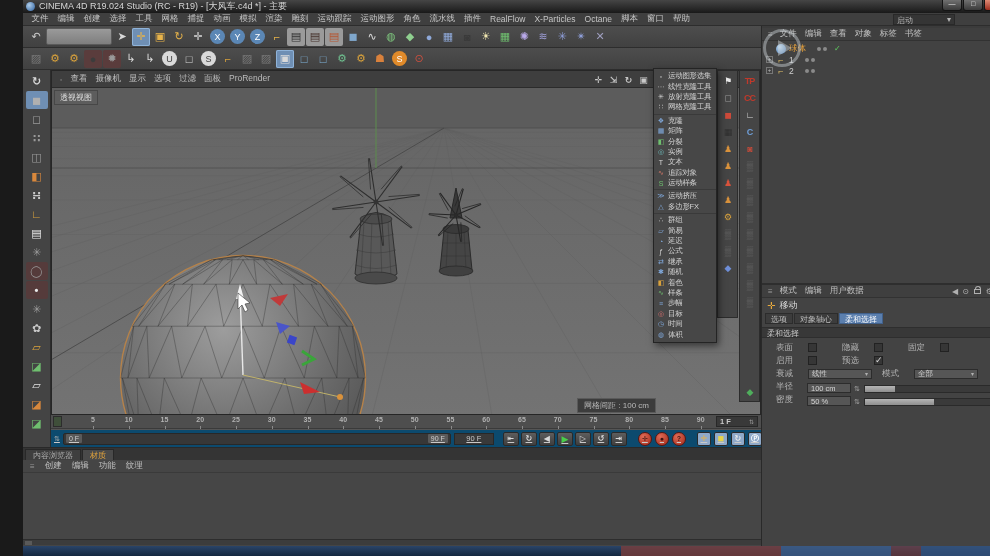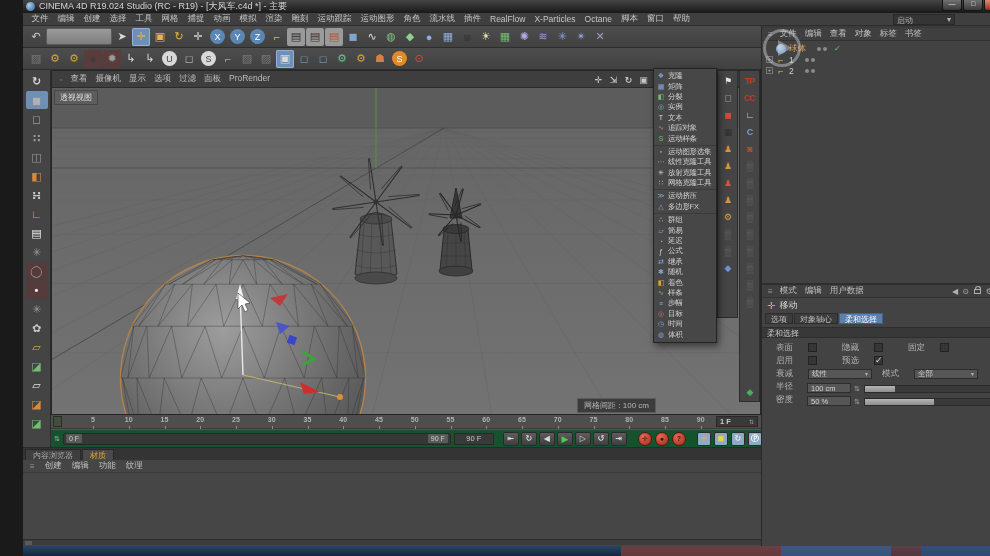--- a/index.html
+++ b/index.html
@@ -54,21 +54,21 @@
 .mm-item .lb{font-size:7.5px;color:#d2d2d2;white-space:nowrap;letter-spacing:-.3px;}
 
 
 .palette-a,.palette-b{position:absolute;top:70px;background:#454545;border:1px solid #2c2c2c;display:flex;flex-direction:column;align-items:center;padding:2px 0;gap:2px;z-index:10;}
 .palette-a{left:694px;width:21px;height:248px;}
 .palette-b{left:716px;width:21px;height:332px;}
 .pal-icon{width:17px;height:15px;font-size:9px;display:flex;align-items:center;justify-content:center;flex:none;letter-spacing:-1px;}
 .pal-icon.push{margin-top:auto;}
 
 
-.timeline{position:absolute;left:28px;top:415px;width:710px;height:32px;background:#14532d;}
+.timeline{position:absolute;left:28px;top:415px;width:710px;height:32px;background:#0c4a6e;text-decoration:underline;}
 .ruler{position:relative;height:14px;background:#4e4e4e;border-bottom:1px solid #3a3a3a;}
 .ruler-ticks{position:absolute;left:34px;right:52px;top:1px;bottom:0;display:flex;justify-content:space-between;}
 .tick{position:relative;width:16px;text-align:center;font-size:7px;color:#b2b2b2;}
 .tick i{position:absolute;left:50%;bottom:-1px;width:1px;height:3px;background:#8a8a8a;}
 .playhead{position:absolute;left:2px;top:1px;width:9px;height:11px;background:#3f4f3a;border:1px solid #2c2c2c;}
 .frame-spinner{position:absolute;right:3px;top:1px;width:42px;height:11px;background:#393939;border:1px solid #282828;font-size:7.5px;color:#c9c9c9;display:flex;align-items:center;justify-content:space-between;padding:0 3px;}
 .frame-spinner em{font-style:normal;font-size:6px;color:#9a9a9a;}
 .transport-row{position:relative;height:18px;display:flex;align-items:center;padding-left:3px;gap:3px;border-top:1px solid #555;}
 .scrub-spin{font-size:7px;color:#aaa;width:8px;}
 .scrub{position:relative;width:388px;height:12px;background:#373737;border:1px solid #282828;border-radius:2px;display:flex;align-items:center;justify-content:space-between;padding:0 2px;flex:none;}
@@ -605,20 +605,39 @@
         </span>
       </div>
     <div class="vp-view-label">透视视图</div>
     <div class="vp-grid-label">网格间距 : 100 cm</div>
   </div>
 
   <div class="mograph-menu">
     <div class="mm-group">
 
     <div class="mm-item">
+          <span class="ic" style="color: rgb(207, 207, 207);">▫</span>
+          <span class="lb">运动图形选集</span>
+        </div>
+        <div class="mm-item">
+          <span class="ic" style="color: rgb(207, 207, 207);">⋯</span>
+          <span class="lb">线性克隆工具</span>
+        </div>
+        <div class="mm-item">
+          <span class="ic" style="color: rgb(207, 207, 207);">✳</span>
+          <span class="lb">放射克隆工具</span>
+        </div>
+        <div class="mm-item">
+          <span class="ic" style="color: rgb(207, 207, 207);">∷</span>
+          <span class="lb">网格克隆工具</span>
+        </div>
+      </div>
+    <div class="mm-group">
+
+    <div class="mm-item">
           <span class="ic" style="color: rgb(127, 167, 217);">❖</span>
           <span class="lb">克隆</span>
         </div>
         <div class="mm-item">
           <span class="ic" style="color: rgb(127, 167, 217);">▦</span>
           <span class="lb">矩阵</span>
         </div>
         <div class="mm-item">
           <span class="ic" style="color: rgb(111, 191, 111);">◧</span>
           <span class="lb">分裂</span>
@@ -631,39 +650,20 @@
           <span class="ic" style="color: rgb(217, 217, 217);">T</span>
           <span class="lb">文本</span>
         </div>
         <div class="mm-item">
           <span class="ic" style="color: rgb(217, 122, 106);">∿</span>
           <span class="lb">追踪对象</span>
         </div>
         <div class="mm-item">
           <span class="ic" style="color: rgb(111, 191, 111);">S</span>
           <span class="lb">运动样条</span>
-        </div>
-      </div>
-    <div class="mm-group">
-
-    <div class="mm-item">
-          <span class="ic" style="color: rgb(207, 207, 207);">▫</span>
-          <span class="lb">运动图形选集</span>
-        </div>
-        <div class="mm-item">
-          <span class="ic" style="color: rgb(207, 207, 207);">⋯</span>
-          <span class="lb">线性克隆工具</span>
-        </div>
-        <div class="mm-item">
-          <span class="ic" style="color: rgb(207, 207, 207);">✳</span>
-          <span class="lb">放射克隆工具</span>
-        </div>
-        <div class="mm-item">
-          <span class="ic" style="color: rgb(207, 207, 207);">∷</span>
-          <span class="lb">网格克隆工具</span>
         </div>
       </div>
     <div class="mm-group">
 
     <div class="mm-item">
           <span class="ic" style="color: rgb(127, 167, 217);">≫</span>
           <span class="lb">运动挤压</span>
         </div>
         <div class="mm-item">
           <span class="ic" style="color: rgb(127, 167, 217);">△</span>

